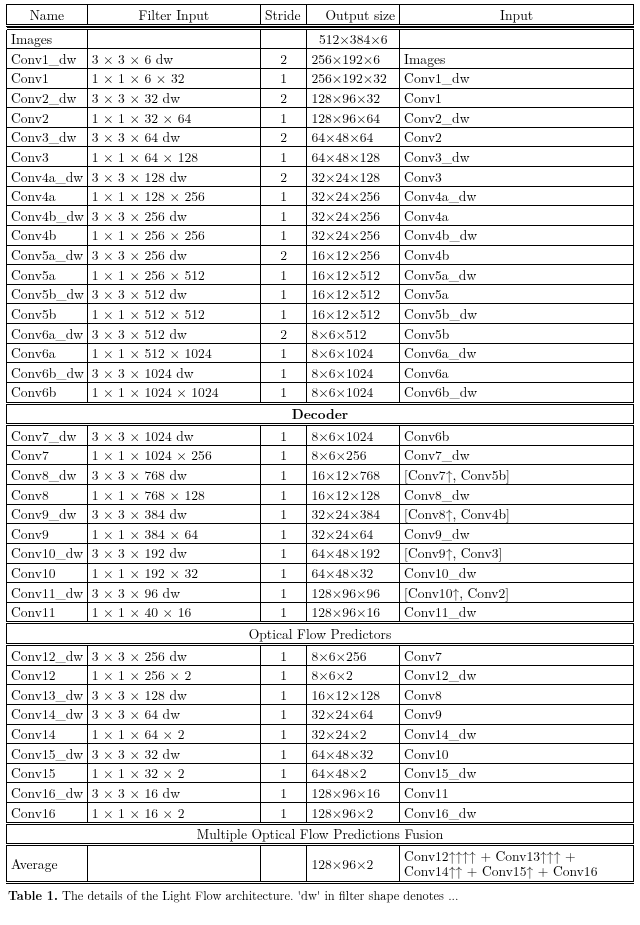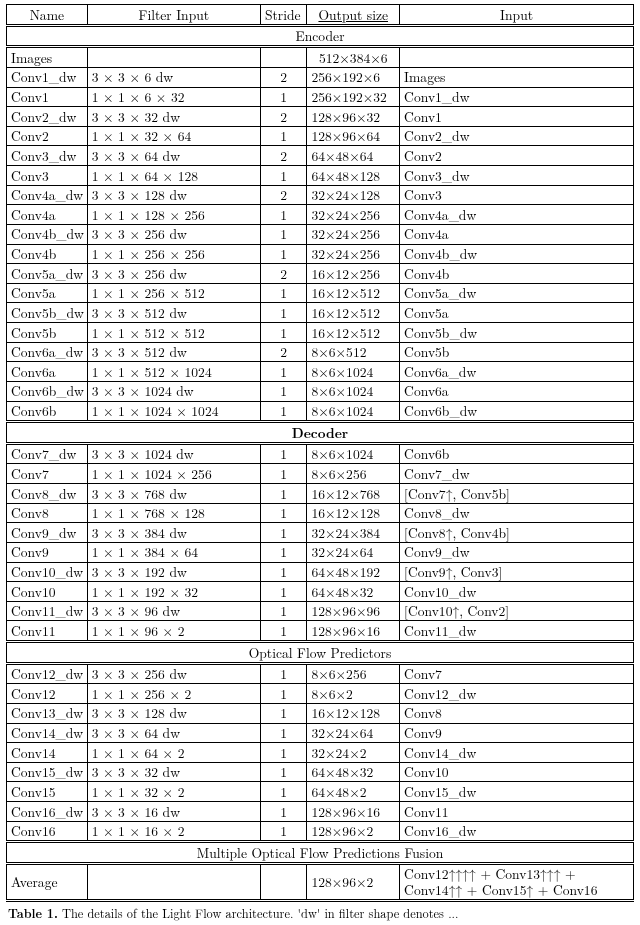--- a/index.html
+++ b/index.html
@@ -50,28 +50,25 @@
         <col class="c2">
         <col class="c3">
         <col class="c4">
         <col class="c5">
   </colgroup>
   <tbody id="tbl-body">
         <tr>
           <th>Name</th>
           <th>Filter Input</th>
           <th style="text-align: left;">Stride</th>
-          <th style="text-align: center; text-decoration: underline;">Output size</th>
+          <th style="text-align: right;">Output size</th>
           <th>Input</th>
         </tr>
         <tr>
           <td colspan="5" class="dbl" style="padding: 0px; height: 0px; border-width: 3px 0px 0px; border-top-style: double; border-right-style: initial; border-bottom-style: initial; border-left-style: initial; border-top-color: rgb(0, 0, 0); border-right-color: initial; border-bottom-color: initial; border-left-color: initial; border-image: initial;"></td>
-        </tr>
-        <tr class="section">
-          <td colspan="5" style="border-top: 0px;">Encoder</td>
         </tr>
         <tr>
           <td colspan="5" class="dbl" style="padding: 0px; height: 0px; border-width: 3px 0px 0px; border-top-style: double; border-right-style: initial; border-bottom-style: initial; border-left-style: initial; border-top-color: rgb(0, 0, 0); border-right-color: initial; border-bottom-color: initial; border-left-color: initial; border-image: initial;"></td>
         </tr>
         <tr>
           <td style="border-top: 0px;">Images</td>
           <td style="border-top: 0px;"></td>
           <td class="center" style="border-top: 0px;"></td>
           <td style="border-top: 0px; text-align: center;">512×384×6</td>
           <td style="white-space: normal; border-top: 0px;"></td>
@@ -269,21 +266,21 @@
         </tr>
         <tr>
           <td>Conv11_dw</td>
           <td>3 × 3 × 96 dw</td>
           <td class="center">1</td>
           <td>128×96×96</td>
           <td style="white-space: normal;">[Conv10↑, Conv2]</td>
         </tr>
         <tr>
           <td>Conv11</td>
-          <td>1 × 1 × 96 × 2</td>
+          <td>1 × 1 × 40 × 16</td>
           <td class="center">1</td>
           <td>128×96×16</td>
           <td style="white-space: normal;">Conv11_dw</td>
         </tr>
         <tr>
           <td colspan="5" class="dbl" style="padding: 0px; height: 0px; border-width: 3px 0px 0px; border-top-style: double; border-right-style: initial; border-bottom-style: initial; border-left-style: initial; border-top-color: rgb(0, 0, 0); border-right-color: initial; border-bottom-color: initial; border-left-color: initial; border-image: initial;"></td>
         </tr>
         <tr class="section">
           <td colspan="5" style="border-top: 0px; margin-left: 6px;">Optical Flow Predictors</td>
         </tr>

